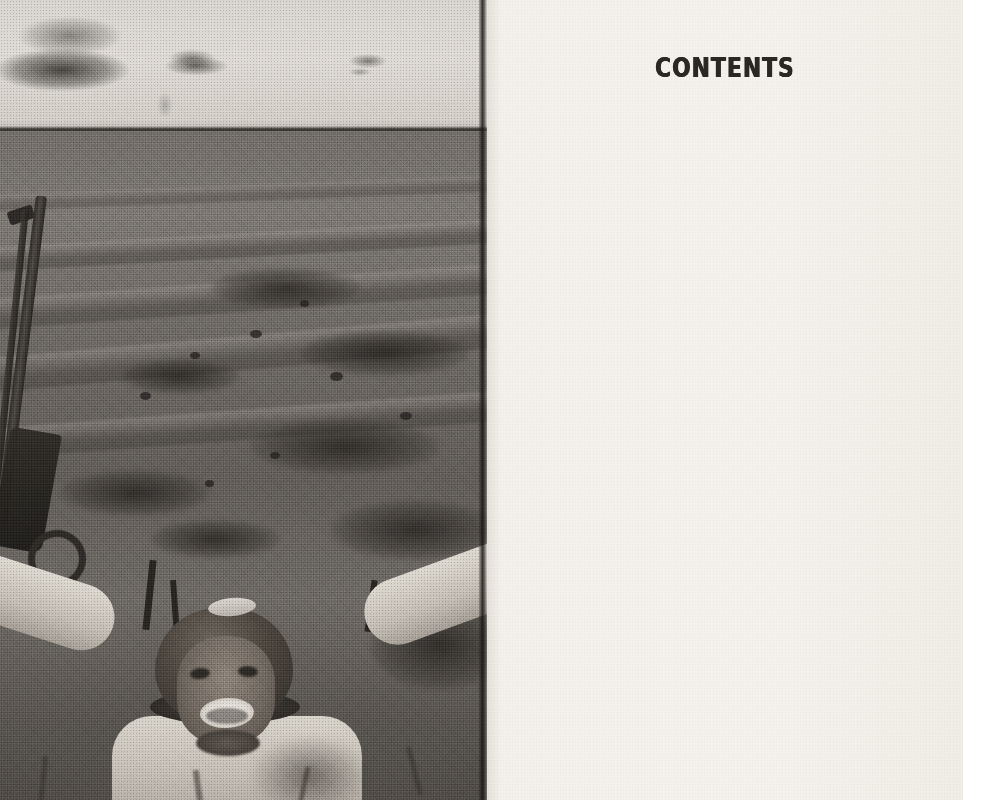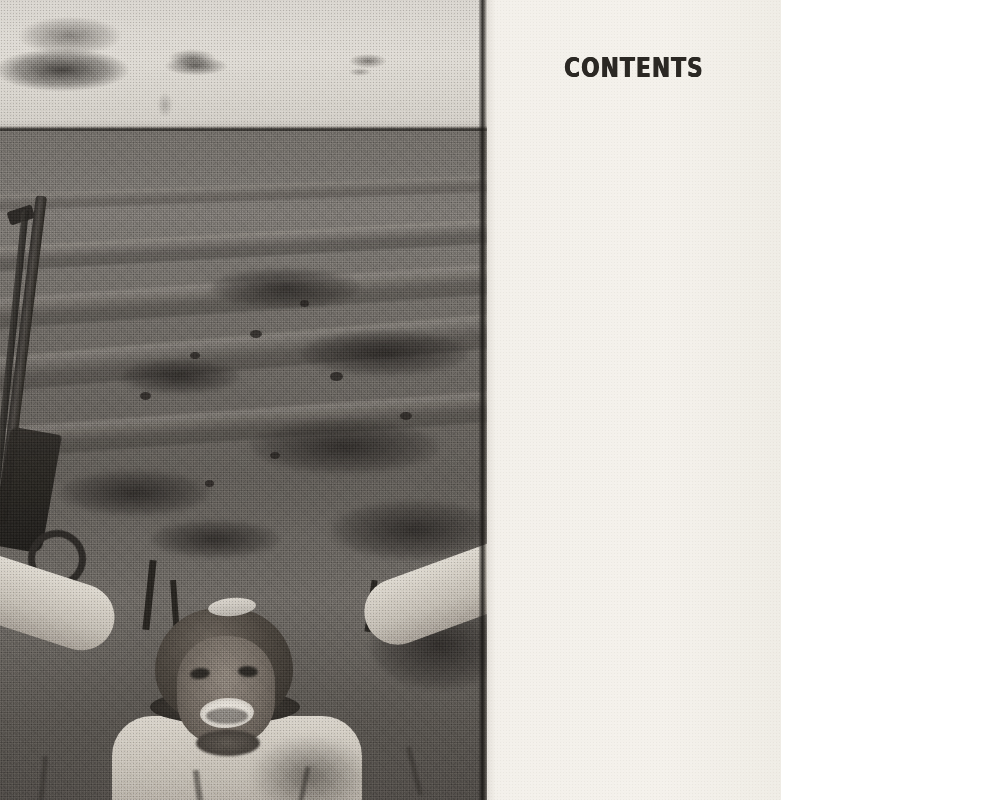--- a/index.html
+++ b/index.html
@@ -9,21 +9,21 @@
   }
   body {
     width: 983px;
     height: 800px;
     overflow: hidden;
     font-family: "Liberation Sans", sans-serif;
   }
 
   .spread {
     position: relative;
-    width: 781px;
+    width: 963px;
     height: 800px;
     display: flex;
     background: #f2efe9;
   }
 
   
   .photo-page {
     position: relative;
     width: 487px;
     height: 800px;

